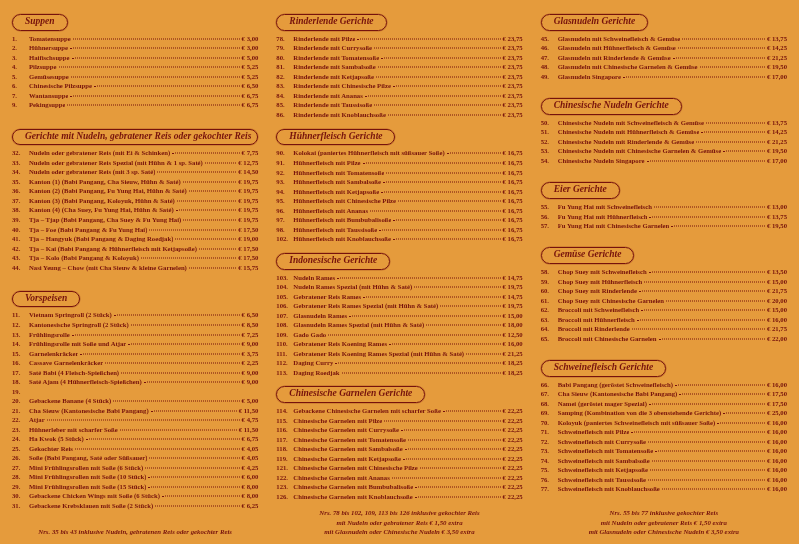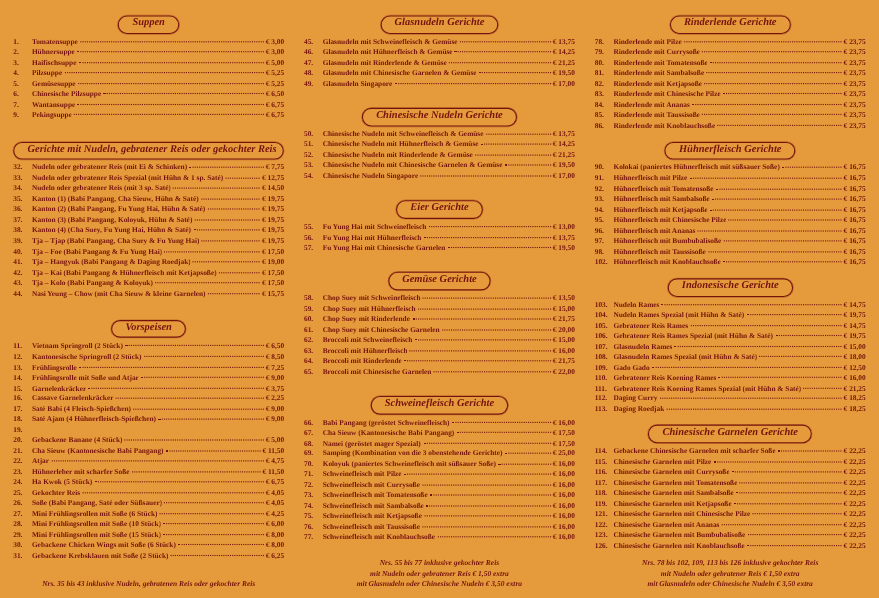--- a/index.html
+++ b/index.html
@@ -17,21 +17,21 @@
     width: 799px;
     height: 544px;
     padding: 10px 12px 8px;
   }
   .col {
     display: flex;
     flex-direction: column;
     justify-content: space-between;
     min-width: 0;
   }
-  .sec-head { text-align: center; margin: 0 0 3px; text-decoration: underline; }
+  .sec-head { text-align: left; margin: 0 0 3px; text-decoration: underline; }
   .sec-title {
     display: inline-block;
     border: 1.3px solid var(--ink, #76120c);
     border-radius: 9px;
     padding: 1px 12px 2px;
     font-style: italic;
     font-weight: bold;
     font-size: 9.5px;
     line-height: 1.25;
     box-shadow: 0 0 0 0.6px rgba(118, 18, 12, 0.35);
@@ -328,490 +328,490 @@
           <span class="dots"></span>
           <span class="price">€  6,25</span>
         </div>
       </section>
       <div class="foot">
         <div class="foot-line">Nrs. 35 bis 43 inklusive Nudeln, gebratenen Reis oder gekochter Reis</div>
       </div>
     </div>
     <div class="col">
       <section class="sec">
-        <div class="sec-head"><span class="sec-title">Glasnudeln Gerichte</span></div>
-        <div class="row">
-          <span class="num">45.</span>
-          <span class="nm">Glasnudeln mit Schweinefleisch &amp; Gemüse</span>
-          <span class="dots"></span>
-          <span class="price">€ 13,75</span>
-        </div>
-        <div class="row">
-          <span class="num">46.</span>
-          <span class="nm">Glasnudeln mit Hühnerfleisch &amp; Gemüse</span>
-          <span class="dots"></span>
-          <span class="price">€ 14,25</span>
-        </div>
-        <div class="row">
-          <span class="num">47.</span>
-          <span class="nm">Glasnudeln mit Rinderlende &amp; Gemüse</span>
+        <div class="sec-head"><span class="sec-title">Rinderlende Gerichte</span></div>
+        <div class="row">
+          <span class="num">78.</span>
+          <span class="nm">Rinderlende mit Pilze</span>
+          <span class="dots"></span>
+          <span class="price">€ 23,75</span>
+        </div>
+        <div class="row">
+          <span class="num">79.</span>
+          <span class="nm">Rinderlende mit Currysoße</span>
+          <span class="dots"></span>
+          <span class="price">€ 23,75</span>
+        </div>
+        <div class="row">
+          <span class="num">80.</span>
+          <span class="nm">Rinderlende mit Tomatensoße</span>
+          <span class="dots"></span>
+          <span class="price">€ 23,75</span>
+        </div>
+        <div class="row">
+          <span class="num">81.</span>
+          <span class="nm">Rinderlende mit Sambalsoße</span>
+          <span class="dots"></span>
+          <span class="price">€ 23,75</span>
+        </div>
+        <div class="row">
+          <span class="num">82.</span>
+          <span class="nm">Rinderlende mit Ketjapsoße</span>
+          <span class="dots"></span>
+          <span class="price">€ 23,75</span>
+        </div>
+        <div class="row">
+          <span class="num">83.</span>
+          <span class="nm">Rinderlende mit Chinesische Pilze</span>
+          <span class="dots"></span>
+          <span class="price">€ 23,75</span>
+        </div>
+        <div class="row">
+          <span class="num">84.</span>
+          <span class="nm">Rinderlende mit Ananas</span>
+          <span class="dots"></span>
+          <span class="price">€ 23,75</span>
+        </div>
+        <div class="row">
+          <span class="num">85.</span>
+          <span class="nm">Rinderlende mit Taussisoße</span>
+          <span class="dots"></span>
+          <span class="price">€ 23,75</span>
+        </div>
+        <div class="row">
+          <span class="num">86.</span>
+          <span class="nm">Rinderlende mit Knoblauchsoße</span>
+          <span class="dots"></span>
+          <span class="price">€ 23,75</span>
+        </div>
+      </section>
+      <section class="sec">
+        <div class="sec-head"><span class="sec-title">Hühnerfleisch Gerichte</span></div>
+        <div class="row">
+          <span class="num">90.</span>
+          <span class="nm">Kolokai (paniertes Hühnerfleisch mit süßsauer Soße)</span>
+          <span class="dots"></span>
+          <span class="price">€ 16,75</span>
+        </div>
+        <div class="row">
+          <span class="num">91.</span>
+          <span class="nm">Hühnerfleisch mit Pilze</span>
+          <span class="dots"></span>
+          <span class="price">€ 16,75</span>
+        </div>
+        <div class="row">
+          <span class="num">92.</span>
+          <span class="nm">Hühnerfleisch mit Tomatensoße</span>
+          <span class="dots"></span>
+          <span class="price">€ 16,75</span>
+        </div>
+        <div class="row">
+          <span class="num">93.</span>
+          <span class="nm">Hühnerfleisch mit Sambalsoße</span>
+          <span class="dots"></span>
+          <span class="price">€ 16,75</span>
+        </div>
+        <div class="row">
+          <span class="num">94.</span>
+          <span class="nm">Hühnerfleisch mit Ketjapsoße</span>
+          <span class="dots"></span>
+          <span class="price">€ 16,75</span>
+        </div>
+        <div class="row">
+          <span class="num">95.</span>
+          <span class="nm">Hühnerfleisch mit Chinesische Pilze</span>
+          <span class="dots"></span>
+          <span class="price">€ 16,75</span>
+        </div>
+        <div class="row">
+          <span class="num">96.</span>
+          <span class="nm">Hühnerfleisch mit Ananas</span>
+          <span class="dots"></span>
+          <span class="price">€ 16,75</span>
+        </div>
+        <div class="row">
+          <span class="num">97.</span>
+          <span class="nm">Hühnerfleisch mit Bumbubalisoße</span>
+          <span class="dots"></span>
+          <span class="price">€ 16,75</span>
+        </div>
+        <div class="row">
+          <span class="num">98.</span>
+          <span class="nm">Hühnerfleisch mit Taussisoße</span>
+          <span class="dots"></span>
+          <span class="price">€ 16,75</span>
+        </div>
+        <div class="row">
+          <span class="num">102.</span>
+          <span class="nm">Hühnerfleisch mit Knoblauchsoße</span>
+          <span class="dots"></span>
+          <span class="price">€ 16,75</span>
+        </div>
+      </section>
+      <section class="sec">
+        <div class="sec-head"><span class="sec-title">Indonesische Gerichte</span></div>
+        <div class="row">
+          <span class="num">103.</span>
+          <span class="nm">Nudeln Rames</span>
+          <span class="dots"></span>
+          <span class="price">€ 14,75</span>
+        </div>
+        <div class="row">
+          <span class="num">104.</span>
+          <span class="nm">Nudeln Rames Spezial (mit Hühn &amp; Saté)</span>
+          <span class="dots"></span>
+          <span class="price">€ 19,75</span>
+        </div>
+        <div class="row">
+          <span class="num">105.</span>
+          <span class="nm">Gebratener Reis Rames</span>
+          <span class="dots"></span>
+          <span class="price">€ 14,75</span>
+        </div>
+        <div class="row">
+          <span class="num">106.</span>
+          <span class="nm">Gebratener Reis Rames Spezial (mit Hühn &amp; Saté)</span>
+          <span class="dots"></span>
+          <span class="price">€ 19,75</span>
+        </div>
+        <div class="row">
+          <span class="num">107.</span>
+          <span class="nm">Glasnudeln Rames</span>
+          <span class="dots"></span>
+          <span class="price">€ 15,00</span>
+        </div>
+        <div class="row">
+          <span class="num">108.</span>
+          <span class="nm">Glasnudeln Rames Spezial (mit Hühn &amp; Saté)</span>
+          <span class="dots"></span>
+          <span class="price">€ 18,00</span>
+        </div>
+        <div class="row">
+          <span class="num">109.</span>
+          <span class="nm">Gado Gado</span>
+          <span class="dots"></span>
+          <span class="price">€ 12,50</span>
+        </div>
+        <div class="row">
+          <span class="num">110.</span>
+          <span class="nm">Gebratener Reis Koening Rames</span>
+          <span class="dots"></span>
+          <span class="price">€ 16,00</span>
+        </div>
+        <div class="row">
+          <span class="num">111.</span>
+          <span class="nm">Gebratener Reis Koening Rames Spezial (mit Hühn &amp; Saté)</span>
           <span class="dots"></span>
           <span class="price">€ 21,25</span>
         </div>
         <div class="row">
-          <span class="num">48.</span>
-          <span class="nm">Glasnudeln mit Chinesische Garnelen &amp; Gemüse</span>
-          <span class="dots"></span>
-          <span class="price">€ 19,50</span>
-        </div>
-        <div class="row">
-          <span class="num">49.</span>
-          <span class="nm">Glasnudeln Singapore</span>
-          <span class="dots"></span>
-          <span class="price">€ 17,00</span>
-        </div>
-      </section>
-      <section class="sec">
-        <div class="sec-head"><span class="sec-title">Chinesische Nudeln Gerichte</span></div>
-        <div class="row">
-          <span class="num">50.</span>
-          <span class="nm">Chinesische Nudeln mit Schweinefleisch &amp; Gemüse</span>
-          <span class="dots"></span>
-          <span class="price">€ 13,75</span>
-        </div>
-        <div class="row">
-          <span class="num">51.</span>
-          <span class="nm">Chinesische Nudeln mit Hühnerfleisch &amp; Gemüse</span>
-          <span class="dots"></span>
-          <span class="price">€ 14,25</span>
-        </div>
-        <div class="row">
-          <span class="num">52.</span>
-          <span class="nm">Chinesische Nudeln mit Rinderlende &amp; Gemüse</span>
-          <span class="dots"></span>
-          <span class="price">€ 21,25</span>
-        </div>
-        <div class="row">
-          <span class="num">53.</span>
-          <span class="nm">Chinesische Nudeln mit Chinesische Garnelen &amp; Gemüse</span>
-          <span class="dots"></span>
-          <span class="price">€ 19,50</span>
-        </div>
-        <div class="row">
-          <span class="num">54.</span>
-          <span class="nm">Chinesische Nudeln Singapore</span>
-          <span class="dots"></span>
-          <span class="price">€ 17,00</span>
-        </div>
-      </section>
-      <section class="sec">
-        <div class="sec-head"><span class="sec-title">Eier Gerichte</span></div>
-        <div class="row">
-          <span class="num">55.</span>
-          <span class="nm">Fu Yung Hai mit Schweinefleisch</span>
-          <span class="dots"></span>
-          <span class="price">€ 13,00</span>
-        </div>
-        <div class="row">
-          <span class="num">56.</span>
-          <span class="nm">Fu Yung Hai mit Hühnerfleisch</span>
-          <span class="dots"></span>
-          <span class="price">€ 13,75</span>
-        </div>
-        <div class="row">
-          <span class="num">57.</span>
-          <span class="nm">Fu Yung Hai mit Chinesische Garnelen</span>
-          <span class="dots"></span>
-          <span class="price">€ 19,50</span>
-        </div>
-      </section>
-      <section class="sec">
-        <div class="sec-head"><span class="sec-title">Gemüse Gerichte</span></div>
-        <div class="row">
-          <span class="num">58.</span>
-          <span class="nm">Chop Suey mit Schweinefleisch</span>
-          <span class="dots"></span>
-          <span class="price">€ 13,50</span>
-        </div>
-        <div class="row">
-          <span class="num">59.</span>
-          <span class="nm">Chop Suey mit Hühnerfleisch</span>
-          <span class="dots"></span>
-          <span class="price">€ 15,00</span>
-        </div>
-        <div class="row">
-          <span class="num">60.</span>
-          <span class="nm">Chop Suey mit Rinderlende</span>
-          <span class="dots"></span>
-          <span class="price">€ 21,75</span>
-        </div>
-        <div class="row">
-          <span class="num">61.</span>
-          <span class="nm">Chop Suey mit Chinesische Garnelen</span>
-          <span class="dots"></span>
-          <span class="price">€ 20,00</span>
-        </div>
-        <div class="row">
-          <span class="num">62.</span>
-          <span class="nm">Broccoli mit Schweinefleisch</span>
-          <span class="dots"></span>
-          <span class="price">€ 15,00</span>
-        </div>
-        <div class="row">
-          <span class="num">63.</span>
-          <span class="nm">Broccoli mit Hühnerfleisch</span>
-          <span class="dots"></span>
-          <span class="price">€ 16,00</span>
-        </div>
-        <div class="row">
-          <span class="num">64.</span>
-          <span class="nm">Broccoli mit Rinderlende</span>
-          <span class="dots"></span>
-          <span class="price">€ 21,75</span>
-        </div>
-        <div class="row">
-          <span class="num">65.</span>
-          <span class="nm">Broccoli mit Chinesische Garnelen</span>
-          <span class="dots"></span>
-          <span class="price">€ 22,00</span>
-        </div>
-      </section>
-      <section class="sec">
-        <div class="sec-head"><span class="sec-title">Schweinefleisch Gerichte</span></div>
-        <div class="row">
-          <span class="num">66.</span>
-          <span class="nm">Babi Pangang (geröstet Schweinefleisch)</span>
-          <span class="dots"></span>
-          <span class="price">€ 16,00</span>
-        </div>
-        <div class="row">
-          <span class="num">67.</span>
-          <span class="nm">Cha Sieuw (Kantonesische Babi Pangang)</span>
-          <span class="dots"></span>
-          <span class="price">€ 17,50</span>
-        </div>
-        <div class="row">
-          <span class="num">68.</span>
-          <span class="nm">Namei (geröstet mager Spezial)</span>
-          <span class="dots"></span>
-          <span class="price">€ 17,50</span>
-        </div>
-        <div class="row">
-          <span class="num">69.</span>
-          <span class="nm">Samping (Kombination von die 3 obenstehende Gerichte)</span>
-          <span class="dots"></span>
-          <span class="price">€ 25,00</span>
-        </div>
-        <div class="row">
-          <span class="num">70.</span>
-          <span class="nm">Koloyuk (paniertes Schweinefleisch mit süßsauer Soße)</span>
-          <span class="dots"></span>
-          <span class="price">€ 16,00</span>
-        </div>
-        <div class="row">
-          <span class="num">71.</span>
-          <span class="nm">Schweinefleisch mit Pilze</span>
-          <span class="dots"></span>
-          <span class="price">€ 16,00</span>
-        </div>
-        <div class="row">
-          <span class="num">72.</span>
-          <span class="nm">Schweinefleisch mit Currysoße</span>
-          <span class="dots"></span>
-          <span class="price">€ 16,00</span>
-        </div>
-        <div class="row">
-          <span class="num">73.</span>
-          <span class="nm">Schweinefleisch mit Tomatensoße</span>
-          <span class="dots"></span>
-          <span class="price">€ 16,00</span>
-        </div>
-        <div class="row">
-          <span class="num">74.</span>
-          <span class="nm">Schweinefleisch mit Sambalsoße</span>
-          <span class="dots"></span>
-          <span class="price">€ 16,00</span>
-        </div>
-        <div class="row">
-          <span class="num">75.</span>
-          <span class="nm">Schweinefleisch mit Ketjapsoße</span>
-          <span class="dots"></span>
-          <span class="price">€ 16,00</span>
-        </div>
-        <div class="row">
-          <span class="num">76.</span>
-          <span class="nm">Schweinefleisch mit Taussisoße</span>
-          <span class="dots"></span>
-          <span class="price">€ 16,00</span>
-        </div>
-        <div class="row">
-          <span class="num">77.</span>
-          <span class="nm">Schweinefleisch mit Knoblauchsoße</span>
-          <span class="dots"></span>
-          <span class="price">€ 16,00</span>
+          <span class="num">112.</span>
+          <span class="nm">Daging Curry</span>
+          <span class="dots"></span>
+          <span class="price">€ 18,25</span>
+        </div>
+        <div class="row">
+          <span class="num">113.</span>
+          <span class="nm">Daging Roedjak</span>
+          <span class="dots"></span>
+          <span class="price">€ 18,25</span>
+        </div>
+      </section>
+      <section class="sec">
+        <div class="sec-head"><span class="sec-title">Chinesische Garnelen Gerichte</span></div>
+        <div class="row">
+          <span class="num">114.</span>
+          <span class="nm">Gebackene Chinesische Garnelen mit scharfer Soße</span>
+          <span class="dots"></span>
+          <span class="price">€ 22,25</span>
+        </div>
+        <div class="row">
+          <span class="num">115.</span>
+          <span class="nm">Chinesische Garnelen mit Pilze</span>
+          <span class="dots"></span>
+          <span class="price">€ 22,25</span>
+        </div>
+        <div class="row">
+          <span class="num">116.</span>
+          <span class="nm">Chinesische Garnelen mit Currysoße</span>
+          <span class="dots"></span>
+          <span class="price">€ 22,25</span>
+        </div>
+        <div class="row">
+          <span class="num">117.</span>
+          <span class="nm">Chinesische Garnelen mit Tomatensoße</span>
+          <span class="dots"></span>
+          <span class="price">€ 22,25</span>
+        </div>
+        <div class="row">
+          <span class="num">118.</span>
+          <span class="nm">Chinesische Garnelen mit Sambalsoße</span>
+          <span class="dots"></span>
+          <span class="price">€ 22,25</span>
+        </div>
+        <div class="row">
+          <span class="num">119.</span>
+          <span class="nm">Chinesische Garnelen mit Ketjapsoße</span>
+          <span class="dots"></span>
+          <span class="price">€ 22,25</span>
+        </div>
+        <div class="row">
+          <span class="num">121.</span>
+          <span class="nm">Chinesische Garnelen mit Chinesische Pilze</span>
+          <span class="dots"></span>
+          <span class="price">€ 22,25</span>
+        </div>
+        <div class="row">
+          <span class="num">122.</span>
+          <span class="nm">Chinesische Garnelen mit Ananas</span>
+          <span class="dots"></span>
+          <span class="price">€ 22,25</span>
+        </div>
+        <div class="row">
+          <span class="num">123.</span>
+          <span class="nm">Chinesische Garnelen mit Bumbubalisoße</span>
+          <span class="dots"></span>
+          <span class="price">€ 22,25</span>
+        </div>
+        <div class="row">
+          <span class="num">126.</span>
+          <span class="nm">Chinesische Garnelen mit Knoblauchsoße</span>
+          <span class="dots"></span>
+          <span class="price">€ 22,25</span>
         </div>
       </section>
       <div class="foot">
-        <div class="foot-line">Nrs. 55 bis 77 inklusive gekochter Reis</div>
+        <div class="foot-line">Nrs. 78 bis 102, 109, 113 bis 126 inklusive gekochter Reis</div>
         <div class="foot-line">mit Nudeln oder gebratener Reis € 1,50 extra</div>
         <div class="foot-line">mit Glasnudeln oder Chinesische Nudeln € 3,50 extra</div>
       </div>
     </div>
     <div class="col">
       <section class="sec">
-        <div class="sec-head"><span class="sec-title">Rinderlende Gerichte</span></div>
-        <div class="row">
-          <span class="num">78.</span>
-          <span class="nm">Rinderlende mit Pilze</span>
-          <span class="dots"></span>
-          <span class="price">€ 23,75</span>
-        </div>
-        <div class="row">
-          <span class="num">79.</span>
-          <span class="nm">Rinderlende mit Currysoße</span>
-          <span class="dots"></span>
-          <span class="price">€ 23,75</span>
-        </div>
-        <div class="row">
-          <span class="num">80.</span>
-          <span class="nm">Rinderlende mit Tomatensoße</span>
-          <span class="dots"></span>
-          <span class="price">€ 23,75</span>
-        </div>
-        <div class="row">
-          <span class="num">81.</span>
-          <span class="nm">Rinderlende mit Sambalsoße</span>
-          <span class="dots"></span>
-          <span class="price">€ 23,75</span>
-        </div>
-        <div class="row">
-          <span class="num">82.</span>
-          <span class="nm">Rinderlende mit Ketjapsoße</span>
-          <span class="dots"></span>
-          <span class="price">€ 23,75</span>
-        </div>
-        <div class="row">
-          <span class="num">83.</span>
-          <span class="nm">Rinderlende mit Chinesische Pilze</span>
-          <span class="dots"></span>
-          <span class="price">€ 23,75</span>
-        </div>
-        <div class="row">
-          <span class="num">84.</span>
-          <span class="nm">Rinderlende mit Ananas</span>
-          <span class="dots"></span>
-          <span class="price">€ 23,75</span>
-        </div>
-        <div class="row">
-          <span class="num">85.</span>
-          <span class="nm">Rinderlende mit Taussisoße</span>
-          <span class="dots"></span>
-          <span class="price">€ 23,75</span>
-        </div>
-        <div class="row">
-          <span class="num">86.</span>
-          <span class="nm">Rinderlende mit Knoblauchsoße</span>
-          <span class="dots"></span>
-          <span class="price">€ 23,75</span>
-        </div>
-      </section>
-      <section class="sec">
-        <div class="sec-head"><span class="sec-title">Hühnerfleisch Gerichte</span></div>
-        <div class="row">
-          <span class="num">90.</span>
-          <span class="nm">Kolokai (paniertes Hühnerfleisch mit süßsauer Soße)</span>
-          <span class="dots"></span>
-          <span class="price">€ 16,75</span>
-        </div>
-        <div class="row">
-          <span class="num">91.</span>
-          <span class="nm">Hühnerfleisch mit Pilze</span>
-          <span class="dots"></span>
-          <span class="price">€ 16,75</span>
-        </div>
-        <div class="row">
-          <span class="num">92.</span>
-          <span class="nm">Hühnerfleisch mit Tomatensoße</span>
-          <span class="dots"></span>
-          <span class="price">€ 16,75</span>
-        </div>
-        <div class="row">
-          <span class="num">93.</span>
-          <span class="nm">Hühnerfleisch mit Sambalsoße</span>
-          <span class="dots"></span>
-          <span class="price">€ 16,75</span>
-        </div>
-        <div class="row">
-          <span class="num">94.</span>
-          <span class="nm">Hühnerfleisch mit Ketjapsoße</span>
-          <span class="dots"></span>
-          <span class="price">€ 16,75</span>
-        </div>
-        <div class="row">
-          <span class="num">95.</span>
-          <span class="nm">Hühnerfleisch mit Chinesische Pilze</span>
-          <span class="dots"></span>
-          <span class="price">€ 16,75</span>
-        </div>
-        <div class="row">
-          <span class="num">96.</span>
-          <span class="nm">Hühnerfleisch mit Ananas</span>
-          <span class="dots"></span>
-          <span class="price">€ 16,75</span>
-        </div>
-        <div class="row">
-          <span class="num">97.</span>
-          <span class="nm">Hühnerfleisch mit Bumbubalisoße</span>
-          <span class="dots"></span>
-          <span class="price">€ 16,75</span>
-        </div>
-        <div class="row">
-          <span class="num">98.</span>
-          <span class="nm">Hühnerfleisch mit Taussisoße</span>
-          <span class="dots"></span>
-          <span class="price">€ 16,75</span>
-        </div>
-        <div class="row">
-          <span class="num">102.</span>
-          <span class="nm">Hühnerfleisch mit Knoblauchsoße</span>
-          <span class="dots"></span>
-          <span class="price">€ 16,75</span>
-        </div>
-      </section>
-      <section class="sec">
-        <div class="sec-head"><span class="sec-title">Indonesische Gerichte</span></div>
-        <div class="row">
-          <span class="num">103.</span>
-          <span class="nm">Nudeln Rames</span>
-          <span class="dots"></span>
-          <span class="price">€ 14,75</span>
-        </div>
-        <div class="row">
-          <span class="num">104.</span>
-          <span class="nm">Nudeln Rames Spezial (mit Hühn &amp; Saté)</span>
-          <span class="dots"></span>
-          <span class="price">€ 19,75</span>
-        </div>
-        <div class="row">
-          <span class="num">105.</span>
-          <span class="nm">Gebratener Reis Rames</span>
-          <span class="dots"></span>
-          <span class="price">€ 14,75</span>
-        </div>
-        <div class="row">
-          <span class="num">106.</span>
-          <span class="nm">Gebratener Reis Rames Spezial (mit Hühn &amp; Saté)</span>
-          <span class="dots"></span>
-          <span class="price">€ 19,75</span>
-        </div>
-        <div class="row">
-          <span class="num">107.</span>
-          <span class="nm">Glasnudeln Rames</span>
+        <div class="sec-head"><span class="sec-title">Glasnudeln Gerichte</span></div>
+        <div class="row">
+          <span class="num">45.</span>
+          <span class="nm">Glasnudeln mit Schweinefleisch &amp; Gemüse</span>
+          <span class="dots"></span>
+          <span class="price">€ 13,75</span>
+        </div>
+        <div class="row">
+          <span class="num">46.</span>
+          <span class="nm">Glasnudeln mit Hühnerfleisch &amp; Gemüse</span>
+          <span class="dots"></span>
+          <span class="price">€ 14,25</span>
+        </div>
+        <div class="row">
+          <span class="num">47.</span>
+          <span class="nm">Glasnudeln mit Rinderlende &amp; Gemüse</span>
+          <span class="dots"></span>
+          <span class="price">€ 21,25</span>
+        </div>
+        <div class="row">
+          <span class="num">48.</span>
+          <span class="nm">Glasnudeln mit Chinesische Garnelen &amp; Gemüse</span>
+          <span class="dots"></span>
+          <span class="price">€ 19,50</span>
+        </div>
+        <div class="row">
+          <span class="num">49.</span>
+          <span class="nm">Glasnudeln Singapore</span>
+          <span class="dots"></span>
+          <span class="price">€ 17,00</span>
+        </div>
+      </section>
+      <section class="sec">
+        <div class="sec-head"><span class="sec-title">Chinesische Nudeln Gerichte</span></div>
+        <div class="row">
+          <span class="num">50.</span>
+          <span class="nm">Chinesische Nudeln mit Schweinefleisch &amp; Gemüse</span>
+          <span class="dots"></span>
+          <span class="price">€ 13,75</span>
+        </div>
+        <div class="row">
+          <span class="num">51.</span>
+          <span class="nm">Chinesische Nudeln mit Hühnerfleisch &amp; Gemüse</span>
+          <span class="dots"></span>
+          <span class="price">€ 14,25</span>
+        </div>
+        <div class="row">
+          <span class="num">52.</span>
+          <span class="nm">Chinesische Nudeln mit Rinderlende &amp; Gemüse</span>
+          <span class="dots"></span>
+          <span class="price">€ 21,25</span>
+        </div>
+        <div class="row">
+          <span class="num">53.</span>
+          <span class="nm">Chinesische Nudeln mit Chinesische Garnelen &amp; Gemüse</span>
+          <span class="dots"></span>
+          <span class="price">€ 19,50</span>
+        </div>
+        <div class="row">
+          <span class="num">54.</span>
+          <span class="nm">Chinesische Nudeln Singapore</span>
+          <span class="dots"></span>
+          <span class="price">€ 17,00</span>
+        </div>
+      </section>
+      <section class="sec">
+        <div class="sec-head"><span class="sec-title">Eier Gerichte</span></div>
+        <div class="row">
+          <span class="num">55.</span>
+          <span class="nm">Fu Yung Hai mit Schweinefleisch</span>
+          <span class="dots"></span>
+          <span class="price">€ 13,00</span>
+        </div>
+        <div class="row">
+          <span class="num">56.</span>
+          <span class="nm">Fu Yung Hai mit Hühnerfleisch</span>
+          <span class="dots"></span>
+          <span class="price">€ 13,75</span>
+        </div>
+        <div class="row">
+          <span class="num">57.</span>
+          <span class="nm">Fu Yung Hai mit Chinesische Garnelen</span>
+          <span class="dots"></span>
+          <span class="price">€ 19,50</span>
+        </div>
+      </section>
+      <section class="sec">
+        <div class="sec-head"><span class="sec-title">Gemüse Gerichte</span></div>
+        <div class="row">
+          <span class="num">58.</span>
+          <span class="nm">Chop Suey mit Schweinefleisch</span>
+          <span class="dots"></span>
+          <span class="price">€ 13,50</span>
+        </div>
+        <div class="row">
+          <span class="num">59.</span>
+          <span class="nm">Chop Suey mit Hühnerfleisch</span>
           <span class="dots"></span>
           <span class="price">€ 15,00</span>
         </div>
         <div class="row">
-          <span class="num">108.</span>
-          <span class="nm">Glasnudeln Rames Spezial (mit Hühn &amp; Saté)</span>
-          <span class="dots"></span>
-          <span class="price">€ 18,00</span>
-        </div>
-        <div class="row">
-          <span class="num">109.</span>
-          <span class="nm">Gado Gado</span>
-          <span class="dots"></span>
-          <span class="price">€ 12,50</span>
-        </div>
-        <div class="row">
-          <span class="num">110.</span>
-          <span class="nm">Gebratener Reis Koening Rames</span>
-          <span class="dots"></span>
-          <span class="price">€ 16,00</span>
-        </div>
-        <div class="row">
-          <span class="num">111.</span>
-          <span class="nm">Gebratener Reis Koening Rames Spezial (mit Hühn &amp; Saté)</span>
-          <span class="dots"></span>
-          <span class="price">€ 21,25</span>
-        </div>
-        <div class="row">
-          <span class="num">112.</span>
-          <span class="nm">Daging Curry</span>
-          <span class="dots"></span>
-          <span class="price">€ 18,25</span>
-        </div>
-        <div class="row">
-          <span class="num">113.</span>
-          <span class="nm">Daging Roedjak</span>
-          <span class="dots"></span>
-          <span class="price">€ 18,25</span>
-        </div>
-      </section>
-      <section class="sec">
-        <div class="sec-head"><span class="sec-title">Chinesische Garnelen Gerichte</span></div>
-        <div class="row">
-          <span class="num">114.</span>
-          <span class="nm">Gebackene Chinesische Garnelen mit scharfer Soße</span>
-          <span class="dots"></span>
-          <span class="price">€ 22,25</span>
-        </div>
-        <div class="row">
-          <span class="num">115.</span>
-          <span class="nm">Chinesische Garnelen mit Pilze</span>
-          <span class="dots"></span>
-          <span class="price">€ 22,25</span>
-        </div>
-        <div class="row">
-          <span class="num">116.</span>
-          <span class="nm">Chinesische Garnelen mit Currysoße</span>
-          <span class="dots"></span>
-          <span class="price">€ 22,25</span>
-        </div>
-        <div class="row">
-          <span class="num">117.</span>
-          <span class="nm">Chinesische Garnelen mit Tomatensoße</span>
-          <span class="dots"></span>
-          <span class="price">€ 22,25</span>
-        </div>
-        <div class="row">
-          <span class="num">118.</span>
-          <span class="nm">Chinesische Garnelen mit Sambalsoße</span>
-          <span class="dots"></span>
-          <span class="price">€ 22,25</span>
-        </div>
-        <div class="row">
-          <span class="num">119.</span>
-          <span class="nm">Chinesische Garnelen mit Ketjapsoße</span>
-          <span class="dots"></span>
-          <span class="price">€ 22,25</span>
-        </div>
-        <div class="row">
-          <span class="num">121.</span>
-          <span class="nm">Chinesische Garnelen mit Chinesische Pilze</span>
-          <span class="dots"></span>
-          <span class="price">€ 22,25</span>
-        </div>
-        <div class="row">
-          <span class="num">122.</span>
-          <span class="nm">Chinesische Garnelen mit Ananas</span>
-          <span class="dots"></span>
-          <span class="price">€ 22,25</span>
-        </div>
-        <div class="row">
-          <span class="num">123.</span>
-          <span class="nm">Chinesische Garnelen mit Bumbubalisoße</span>
-          <span class="dots"></span>
-          <span class="price">€ 22,25</span>
-        </div>
-        <div class="row">
-          <span class="num">126.</span>
-          <span class="nm">Chinesische Garnelen mit Knoblauchsoße</span>
-          <span class="dots"></span>
-          <span class="price">€ 22,25</span>
+          <span class="num">60.</span>
+          <span class="nm">Chop Suey mit Rinderlende</span>
+          <span class="dots"></span>
+          <span class="price">€ 21,75</span>
+        </div>
+        <div class="row">
+          <span class="num">61.</span>
+          <span class="nm">Chop Suey mit Chinesische Garnelen</span>
+          <span class="dots"></span>
+          <span class="price">€ 20,00</span>
+        </div>
+        <div class="row">
+          <span class="num">62.</span>
+          <span class="nm">Broccoli mit Schweinefleisch</span>
+          <span class="dots"></span>
+          <span class="price">€ 15,00</span>
+        </div>
+        <div class="row">
+          <span class="num">63.</span>
+          <span class="nm">Broccoli mit Hühnerfleisch</span>
+          <span class="dots"></span>
+          <span class="price">€ 16,00</span>
+        </div>
+        <div class="row">
+          <span class="num">64.</span>
+          <span class="nm">Broccoli mit Rinderlende</span>
+          <span class="dots"></span>
+          <span class="price">€ 21,75</span>
+        </div>
+        <div class="row">
+          <span class="num">65.</span>
+          <span class="nm">Broccoli mit Chinesische Garnelen</span>
+          <span class="dots"></span>
+          <span class="price">€ 22,00</span>
+        </div>
+      </section>
+      <section class="sec">
+        <div class="sec-head"><span class="sec-title">Schweinefleisch Gerichte</span></div>
+        <div class="row">
+          <span class="num">66.</span>
+          <span class="nm">Babi Pangang (geröstet Schweinefleisch)</span>
+          <span class="dots"></span>
+          <span class="price">€ 16,00</span>
+        </div>
+        <div class="row">
+          <span class="num">67.</span>
+          <span class="nm">Cha Sieuw (Kantonesische Babi Pangang)</span>
+          <span class="dots"></span>
+          <span class="price">€ 17,50</span>
+        </div>
+        <div class="row">
+          <span class="num">68.</span>
+          <span class="nm">Namei (geröstet mager Spezial)</span>
+          <span class="dots"></span>
+          <span class="price">€ 17,50</span>
+        </div>
+        <div class="row">
+          <span class="num">69.</span>
+          <span class="nm">Samping (Kombination von die 3 obenstehende Gerichte)</span>
+          <span class="dots"></span>
+          <span class="price">€ 25,00</span>
+        </div>
+        <div class="row">
+          <span class="num">70.</span>
+          <span class="nm">Koloyuk (paniertes Schweinefleisch mit süßsauer Soße)</span>
+          <span class="dots"></span>
+          <span class="price">€ 16,00</span>
+        </div>
+        <div class="row">
+          <span class="num">71.</span>
+          <span class="nm">Schweinefleisch mit Pilze</span>
+          <span class="dots"></span>
+          <span class="price">€ 16,00</span>
+        </div>
+        <div class="row">
+          <span class="num">72.</span>
+          <span class="nm">Schweinefleisch mit Currysoße</span>
+          <span class="dots"></span>
+          <span class="price">€ 16,00</span>
+        </div>
+        <div class="row">
+          <span class="num">73.</span>
+          <span class="nm">Schweinefleisch mit Tomatensoße</span>
+          <span class="dots"></span>
+          <span class="price">€ 16,00</span>
+        </div>
+        <div class="row">
+          <span class="num">74.</span>
+          <span class="nm">Schweinefleisch mit Sambalsoße</span>
+          <span class="dots"></span>
+          <span class="price">€ 16,00</span>
+        </div>
+        <div class="row">
+          <span class="num">75.</span>
+          <span class="nm">Schweinefleisch mit Ketjapsoße</span>
+          <span class="dots"></span>
+          <span class="price">€ 16,00</span>
+        </div>
+        <div class="row">
+          <span class="num">76.</span>
+          <span class="nm">Schweinefleisch mit Taussisoße</span>
+          <span class="dots"></span>
+          <span class="price">€ 16,00</span>
+        </div>
+        <div class="row">
+          <span class="num">77.</span>
+          <span class="nm">Schweinefleisch mit Knoblauchsoße</span>
+          <span class="dots"></span>
+          <span class="price">€ 16,00</span>
         </div>
       </section>
       <div class="foot">
-        <div class="foot-line">Nrs. 78 bis 102, 109, 113 bis 126 inklusive gekochter Reis</div>
+        <div class="foot-line">Nrs. 55 bis 77 inklusive gekochter Reis</div>
         <div class="foot-line">mit Nudeln oder gebratener Reis € 1,50 extra</div>
         <div class="foot-line">mit Glasnudeln oder Chinesische Nudeln € 3,50 extra</div>
       </div>
     </div>
   </div>
 
 </body></html>

